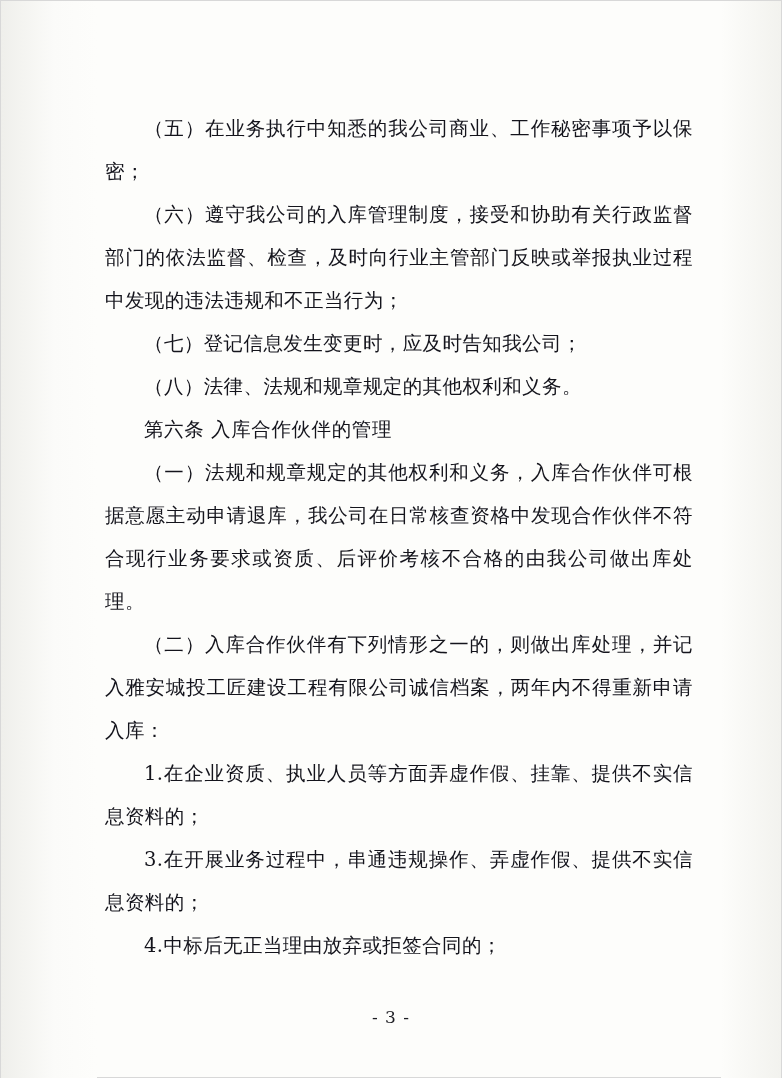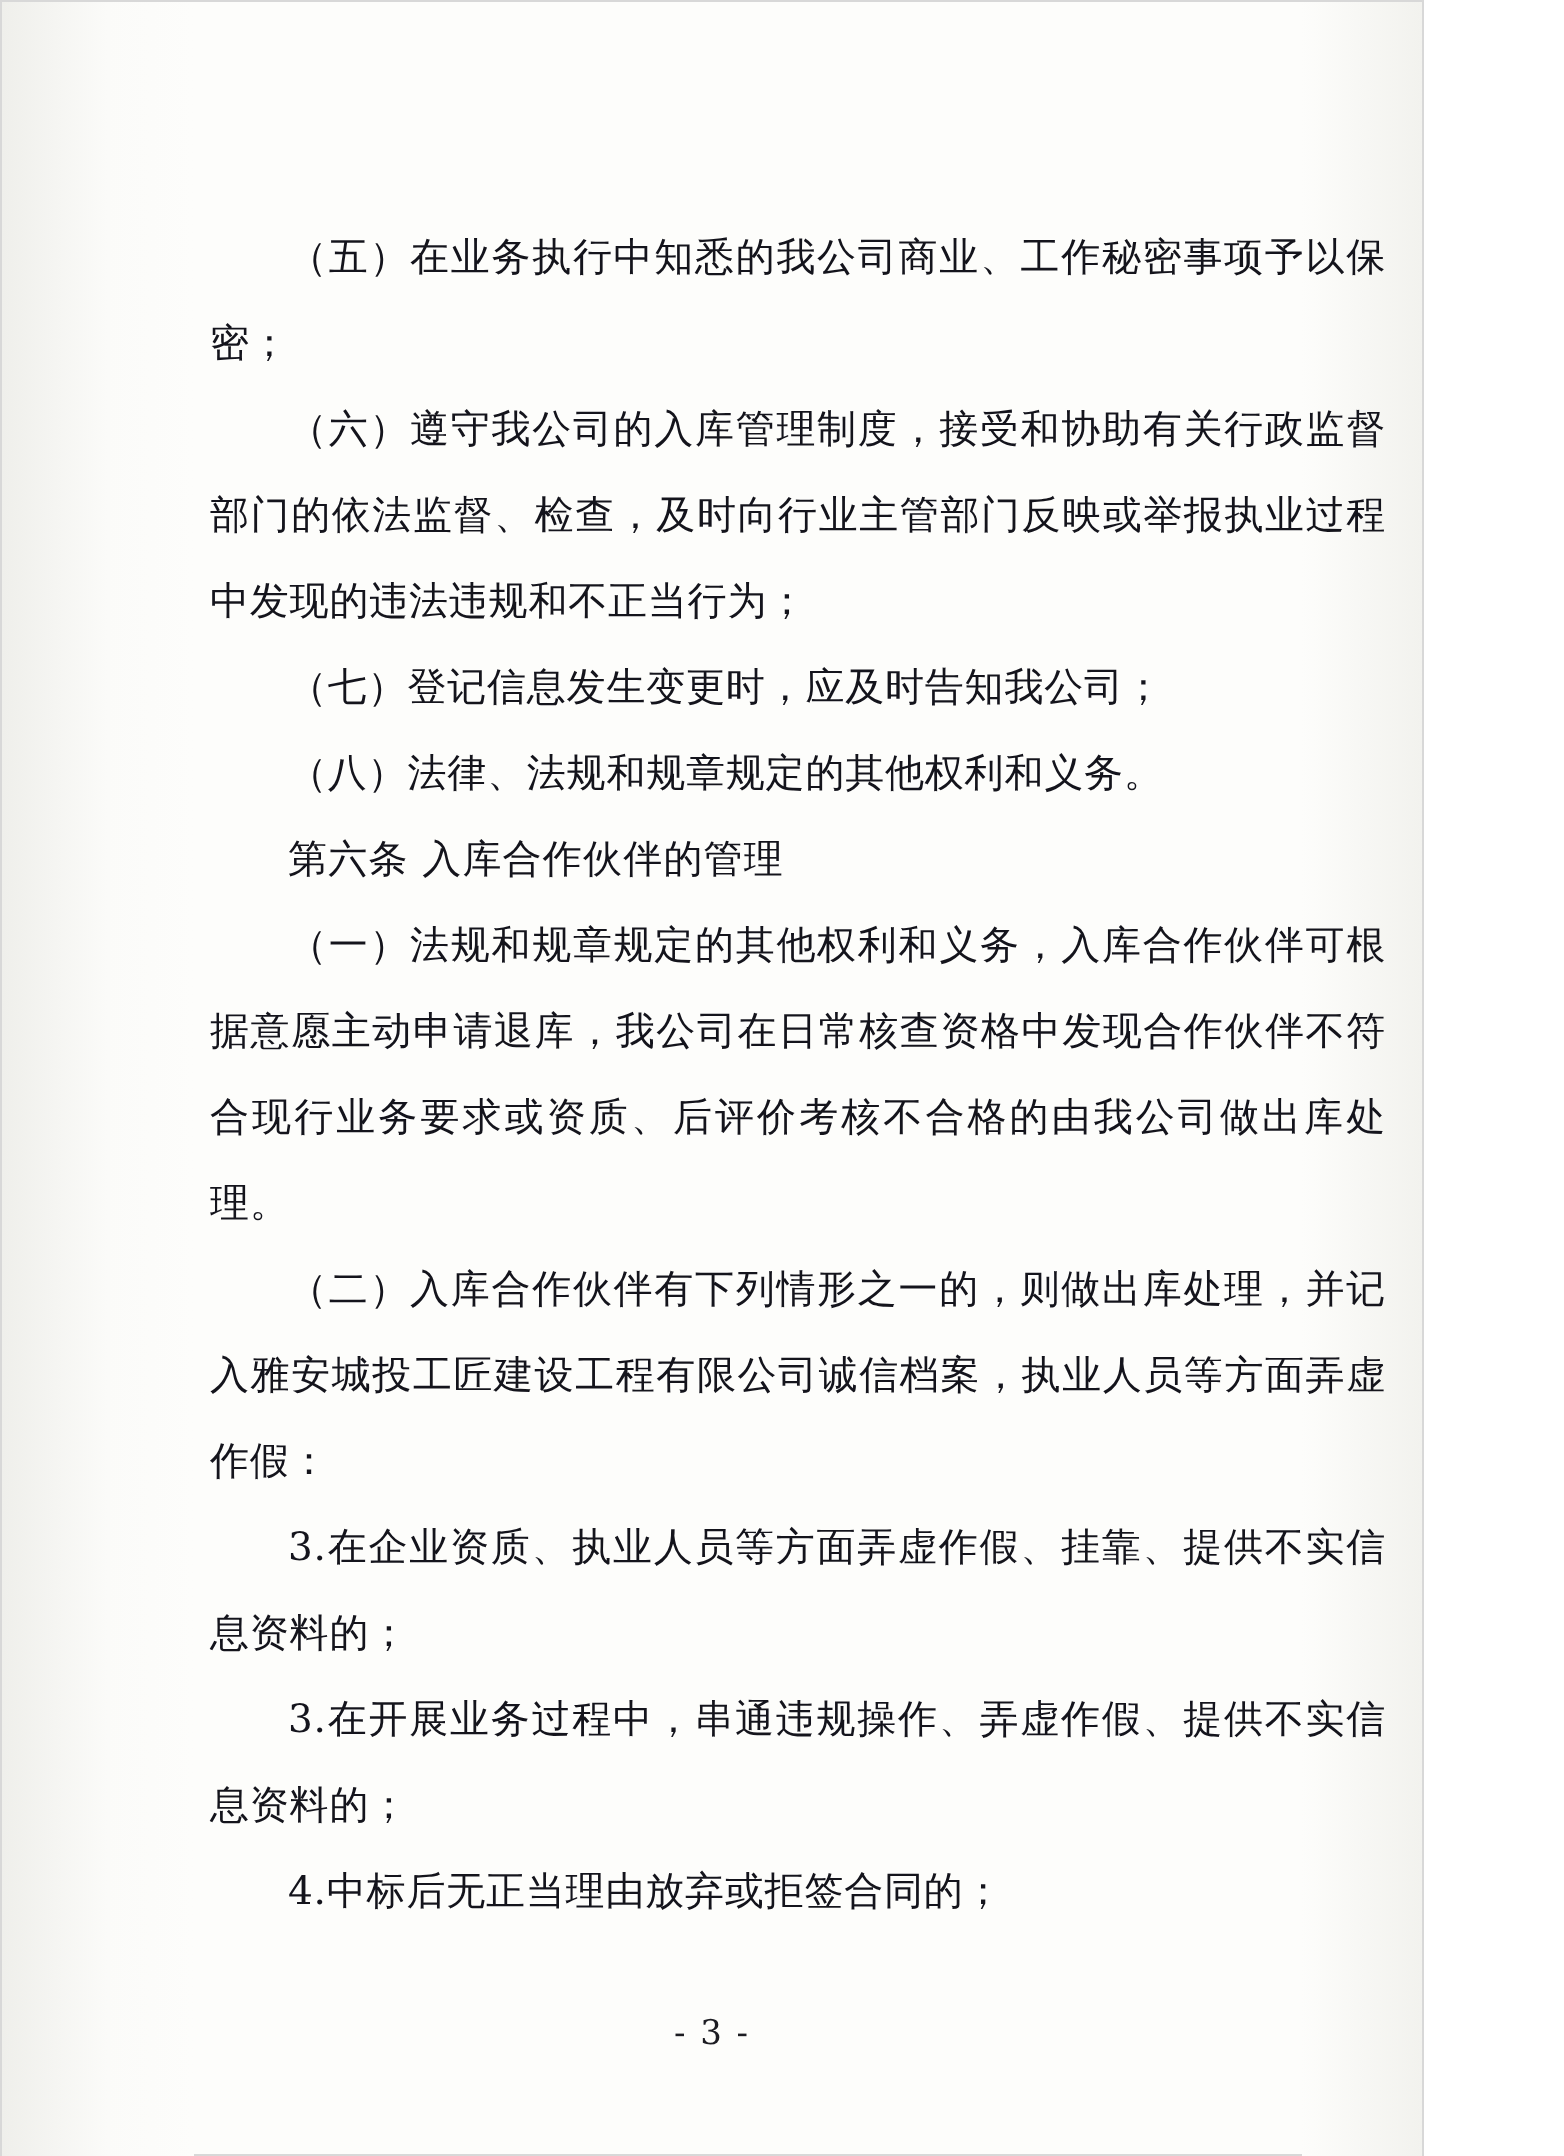--- a/index.html
+++ b/index.html
@@ -9,21 +9,21 @@
   body {
     width: 782px;
     height: 1078px;
     background: #ffffff;
     font-family: "DejaVu Serif", "Liberation Serif", serif;
     color: #1c1c22;
     overflow: hidden;
   }
   .page {
     position: relative;
-    width: 712px;
+    width: 782px;
     height: 1078px;
     box-sizing: border-box;
     background:
       linear-gradient(90deg, rgba(0,0,0,0.015) 0%, rgba(255,255,255,0) 6%),
       #fdfdfb;
     border: 1px solid #d8d8d8;
   }
   .edge-left {
     position: absolute;
     top: 0; left: 0;
@@ -79,20 +79,20 @@
   <div class="edge-left"></div>
   <div class="edge-right"></div>
 
   <div class="content">
     <p class="indent">（五）在业务执行中知悉的我公司商业、工作秘密事项予以保密；</p>
     <p class="indent">（六）遵守我公司的入库管理制度，接受和协助有关行政监督部门的依法监督、检查，及时向行业主管部门反映或举报执业过程中发现的违法违规和不正当行为；</p>
     <p class="indent">（七）登记信息发生变更时，应及时告知我公司；</p>
     <p class="indent">（八）法律、法规和规章规定的其他权利和义务。</p>
     <p class="heading">第六条  入库合作伙伴的管理</p>
     <p class="indent">（一）法规和规章规定的其他权利和义务，入库合作伙伴可根据意愿主动申请退库，我公司在日常核查资格中发现合作伙伴不符合现行业务要求或资质、后评价考核不合格的由我公司做出库处理。</p>
-    <p class="indent">（二）入库合作伙伴有下列情形之一的，则做出库处理，并记入雅安城投工匠建设工程有限公司诚信档案，执业人员等方面弄虚作假：</p>
-    <p class="indent">3.在企业资质、执业人员等方面弄虚作假、挂靠、提供不实信息资料的；</p>
+    <p class="indent">（二）入库合作伙伴有下列情形之一的，则做出库处理，并记入雅安城投工匠建设工程有限公司诚信档案，两年内不得重新申请入库：</p>
+    <p class="indent">1.在企业资质、执业人员等方面弄虚作假、挂靠、提供不实信息资料的；</p>
     <p class="indent">3.在开展业务过程中，串通违规操作、弄虚作假、提供不实信息资料的；</p>
     <p class="indent">4.中标后无正当理由放弃或拒签合同的；</p>
   </div>
 
   <div class="footer">- 3 -</div>
 </div>
 
 </body></html>

